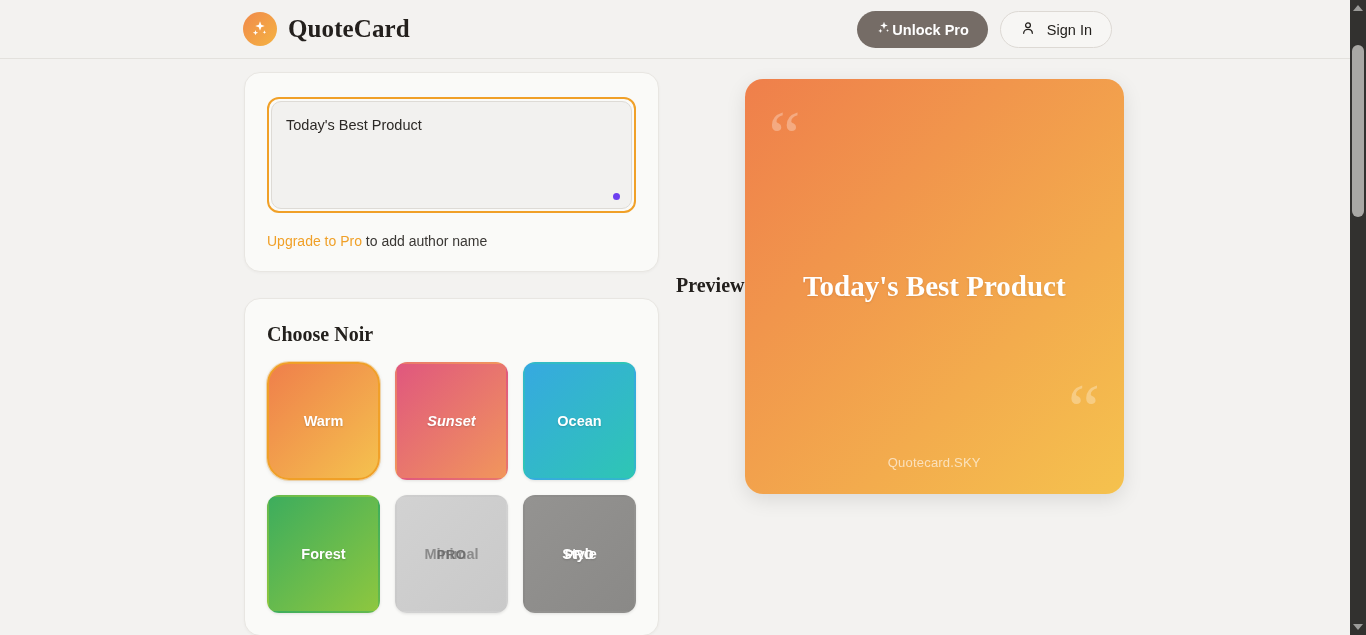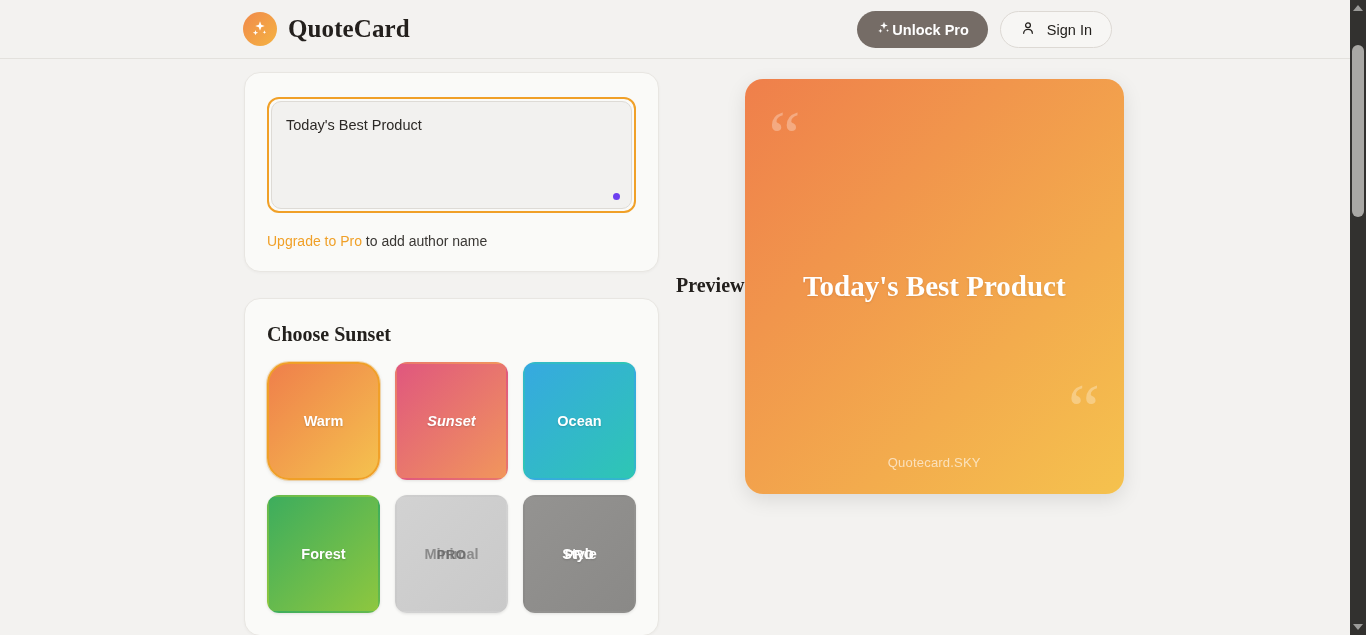--- a/index.html
+++ b/index.html
@@ -417,21 +417,21 @@
           <textarea class="quote-textarea" placeholder="Enter your quote here..." style="">Today's Best Product</textarea>
           <span class="resize-dot"></span>
         </div>
 
         <div class="upgrade-note">
           <span class="upgrade-link">Upgrade to Pro</span><span> to add author name</span>
         </div>
       </div>
 
       <div class="panel">
-        <div class="panel-title">Choose Sunset</div>
+        <div class="panel-title">Choose Noir</div>
         <div class="style-grid" id="style-grid">
             <div class="style-card selected" style="background: linear-gradient(135deg, rgb(239, 127, 75) 0%, rgb(245, 194, 78) 100%);">
               <span class="style-label" style="color: rgb(255, 255, 255);">Warm</span>
             </div>
             <div class="style-card" style="background: linear-gradient(135deg, rgb(224, 87, 126) 0%, rgb(241, 150, 92) 100%); font-style: italic;">
               <span class="style-label" style="color: rgb(255, 255, 255);">Sunset</span>
             </div>
             <div class="style-card" style="background: linear-gradient(135deg, rgb(54, 169, 224) 0%, rgb(46, 198, 180) 100%);">
               <span class="style-label" style="color: rgb(255, 255, 255);">Ocean</span>
             </div>

